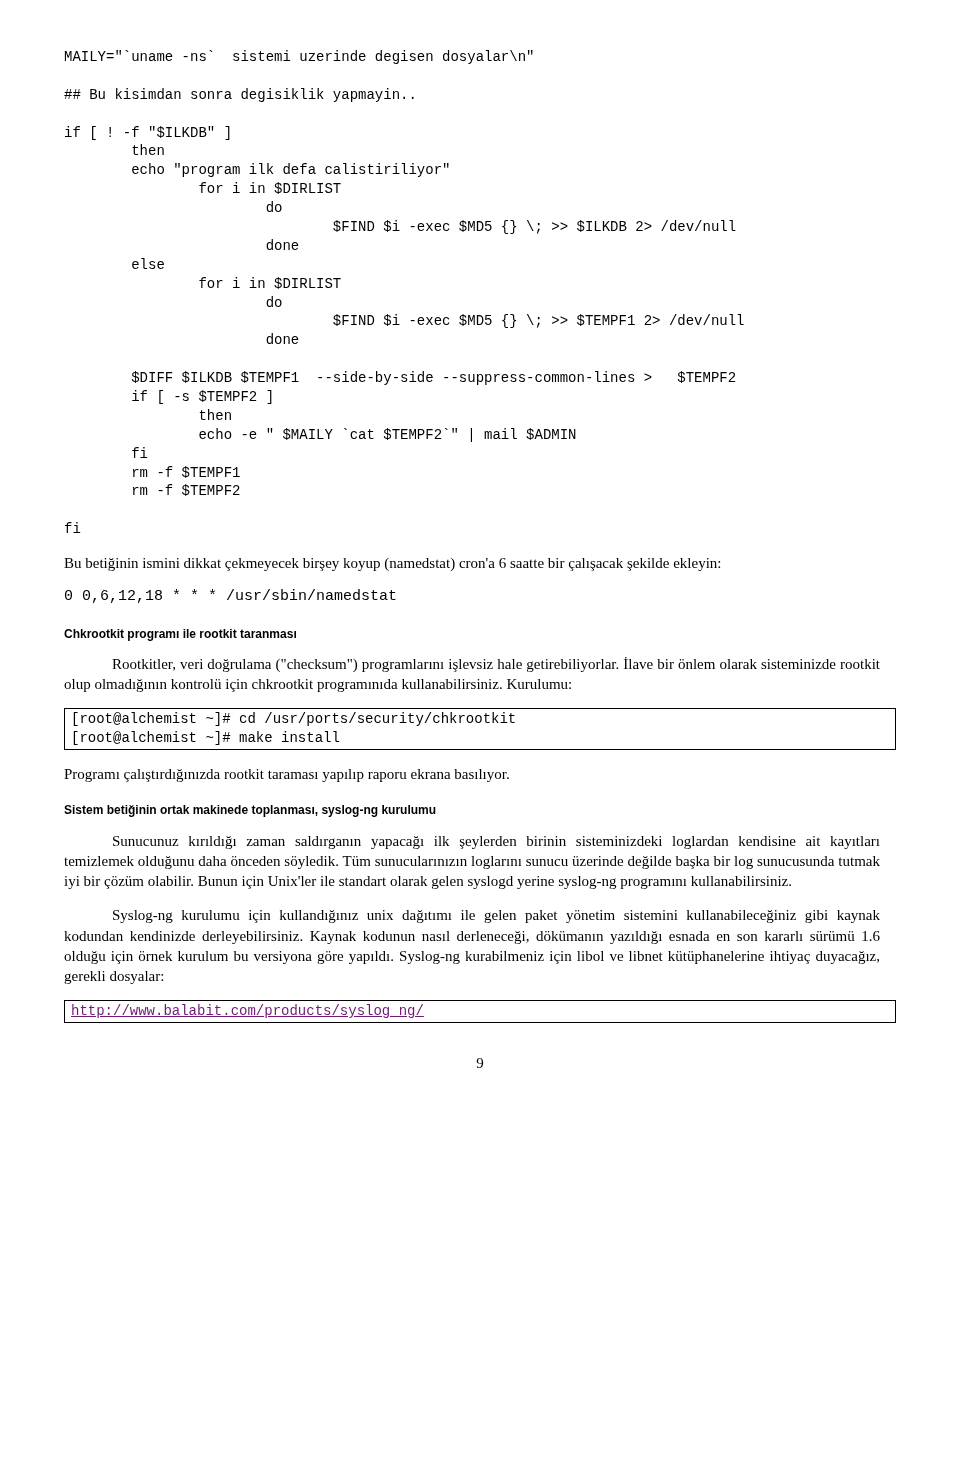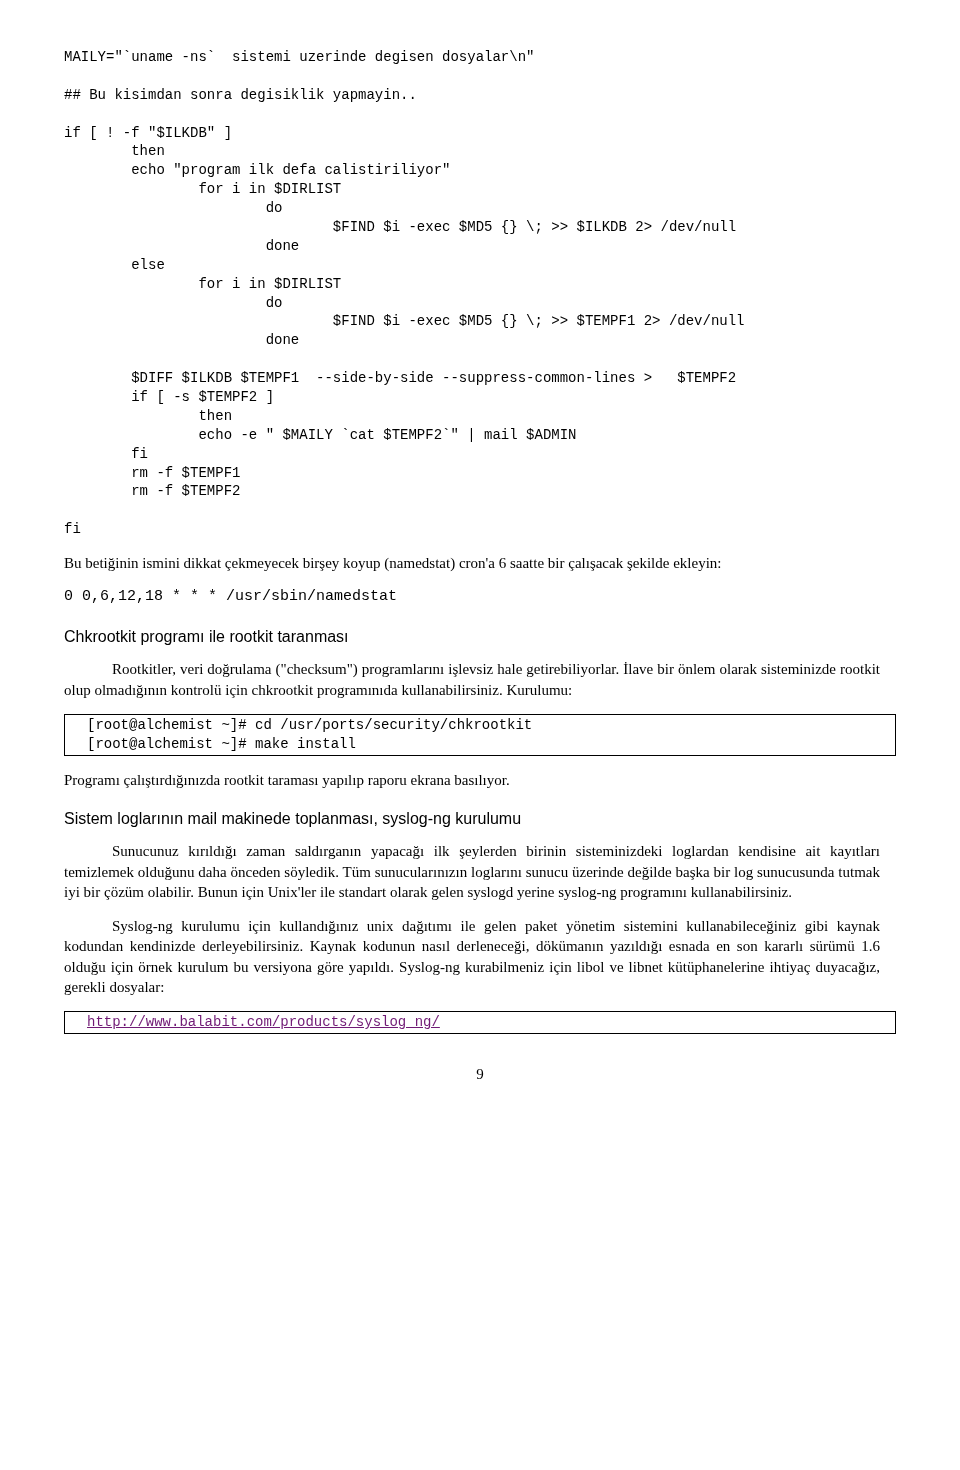--- a/index.html
+++ b/index.html
@@ -21,27 +21,27 @@
   }
   p {
     margin: 0 16px 14px 0;
     text-align: justify;
   }
   p.indent {
     text-indent: 48px;
   }
   h2.sub {
     font-family: Arial, Helvetica, sans-serif;
-    font-size: 16px;
-    font-weight: normal;
+    font-size: 12px;
+    font-weight: bold;
     margin: 18px 0 12px 0;
   }
   .boxed {
     border: 1px solid #000;
-    padding: 1px 22px;
+    padding: 1px 6px;
     font-family: "Courier New", Courier, monospace;
     font-size: 14px;
     margin: 8px 0 14px 0;
     line-height: 1.35;
     white-space: pre;
   }
   .boxed a {
     color: #701a75;
     text-decoration: underline;
   }
@@ -88,21 +88,21 @@
 
 <h2 class="sub">Chkrootkit programı ile rootkit taranması</h2>
 
 <p class="indent">Rootkitler, veri doğrulama ("checksum") programlarını işlevsiz hale getirebiliyorlar. İlave bir önlem olarak sisteminizde rootkit olup olmadığının kontrolü için chkrootkit programınıda kullanabilirsiniz. Kurulumu:</p>
 
 <div class="boxed">[root@alchemist ~]# cd /usr/ports/security/chkrootkit
 [root@alchemist ~]# make install</div>
 
 <p>Programı çalıştırdığınızda rootkit taraması yapılıp raporu ekrana basılıyor.</p>
 
-<h2 class="sub">Sistem loglarının mail makinede toplanması, syslog-ng kurulumu</h2>
+<h2 class="sub">Sistem betiğinin ortak makinede toplanması, syslog-ng kurulumu</h2>
 
 <p class="indent">Sunucunuz kırıldığı zaman saldırganın yapacağı ilk şeylerden birinin sisteminizdeki loglardan kendisine ait kayıtları temizlemek olduğunu daha önceden söyledik. Tüm sunucularınızın loglarını sunucu üzerinde değilde başka bir log sunucusunda tutmak iyi bir çözüm olabilir. Bunun için Unix'ler ile standart olarak gelen syslogd yerine  syslog-ng programını kullanabilirsiniz.</p>
 
 <p class="indent">Syslog-ng kurulumu için kullandığınız unix dağıtımı ile gelen paket yönetim sistemini kullanabileceğiniz gibi kaynak kodundan kendinizde derleyebilirsiniz. Kaynak kodunun nasıl derleneceği, dökümanın yazıldığı esnada en son kararlı sürümü 1.6 olduğu için örnek kurulum bu versiyona göre yapıldı. Syslog-ng kurabilmeniz için libol ve libnet kütüphanelerine ihtiyaç duyacağız, gerekli dosyalar:</p>
 
 <div class="boxed"><a href="#">http://www.balabit.com/products/syslog_ng/</a></div>
 
 <div class="pagenum">9</div>
 
 </body></html>

